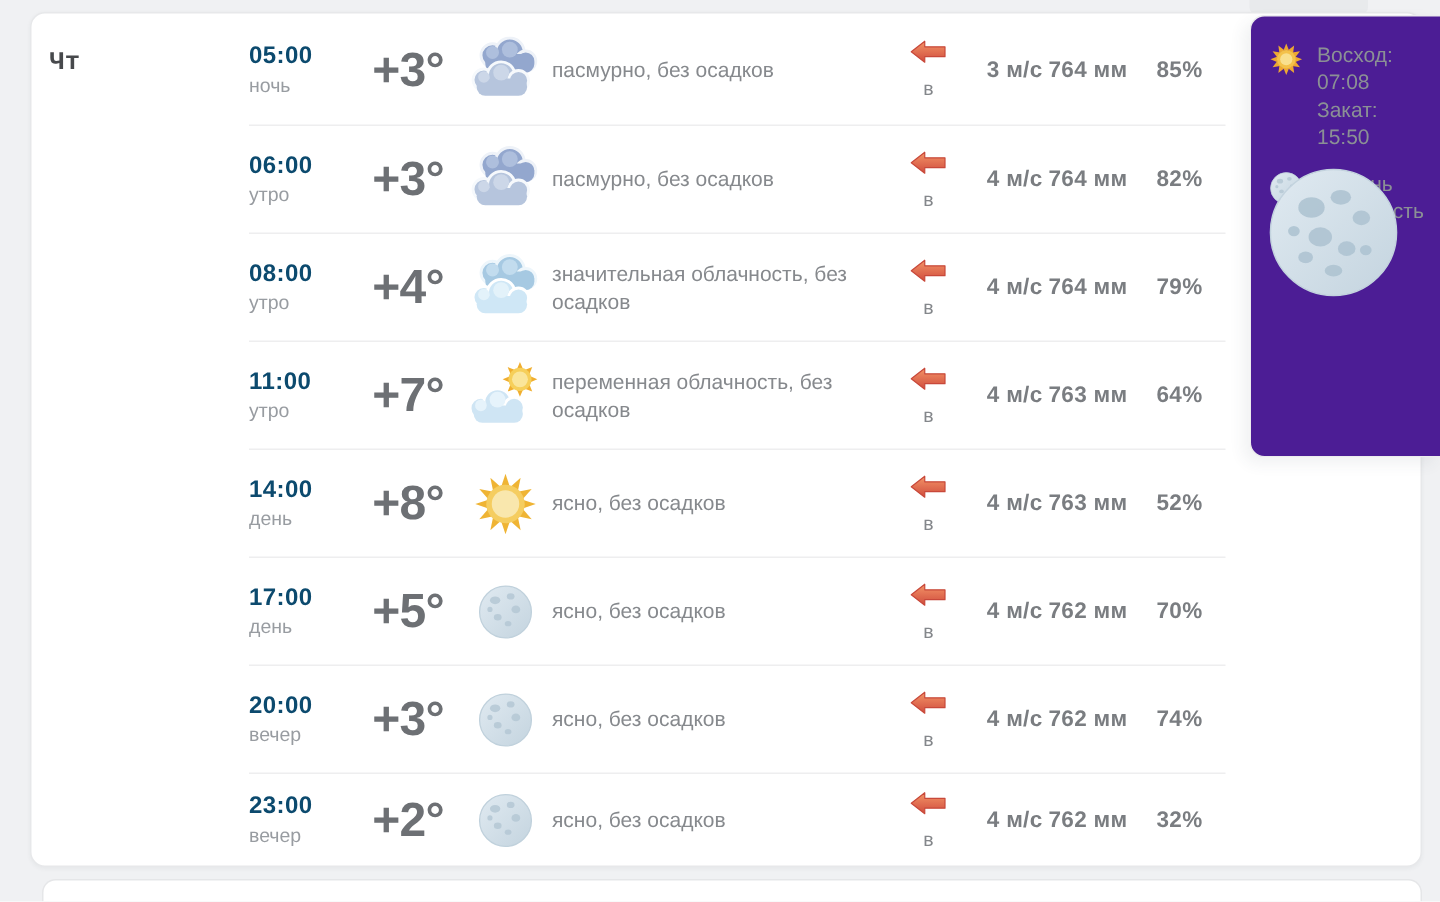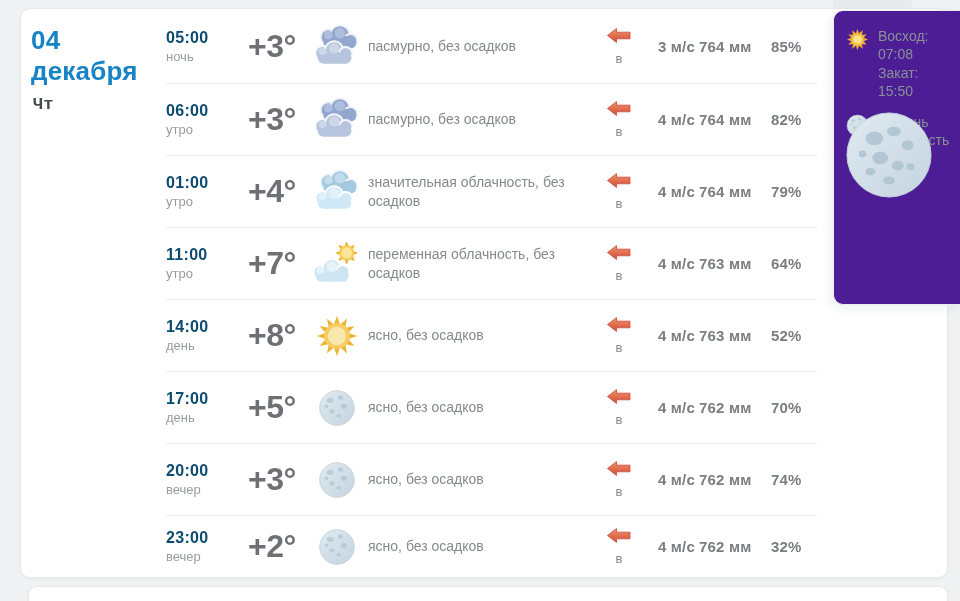--- a/index.html
+++ b/index.html
@@ -231,21 +231,20 @@
     </g>
   </symbol>
 </svg>
 
 <div class="page">
 
   <div class="top-strip"></div>
 
   <div class="main-card">
     <div class="date-block">
-      <div class="date-title">04 декабря</div>
       <div class="date-weekday">Чт</div>
     </div>
     <div class="rows">
   <div class="row">
     <div class="col-time">
       <div class="t">05:00</div>
       <div class="p">ночь</div>
     </div>
     <div class="col-temp">+3°</div>
     <div class="col-icon">
@@ -287,21 +286,21 @@
       </span>
       <span class="wd">в</span>
     </div>
     <div class="col-wind">4 м/с</div>
     <div class="col-pressure">764 мм</div>
     <div class="col-humidity">82%</div>
   </div>
 
   <div class="row">
     <div class="col-time">
-      <div class="t">01:00</div>
+      <div class="t">08:00</div>
       <div class="p">утро</div>
     </div>
     <div class="col-temp">+4°</div>
     <div class="col-icon">
             <svg class="wicon wicon-mostly-cloudy" viewBox="0 0 52 46">
               <use href="#icon-mostly-cloudy"></use>
             </svg>
           </div>
     <div class="col-desc">значительная облачность, без осадков</div>
     <div class="col-winddir">

